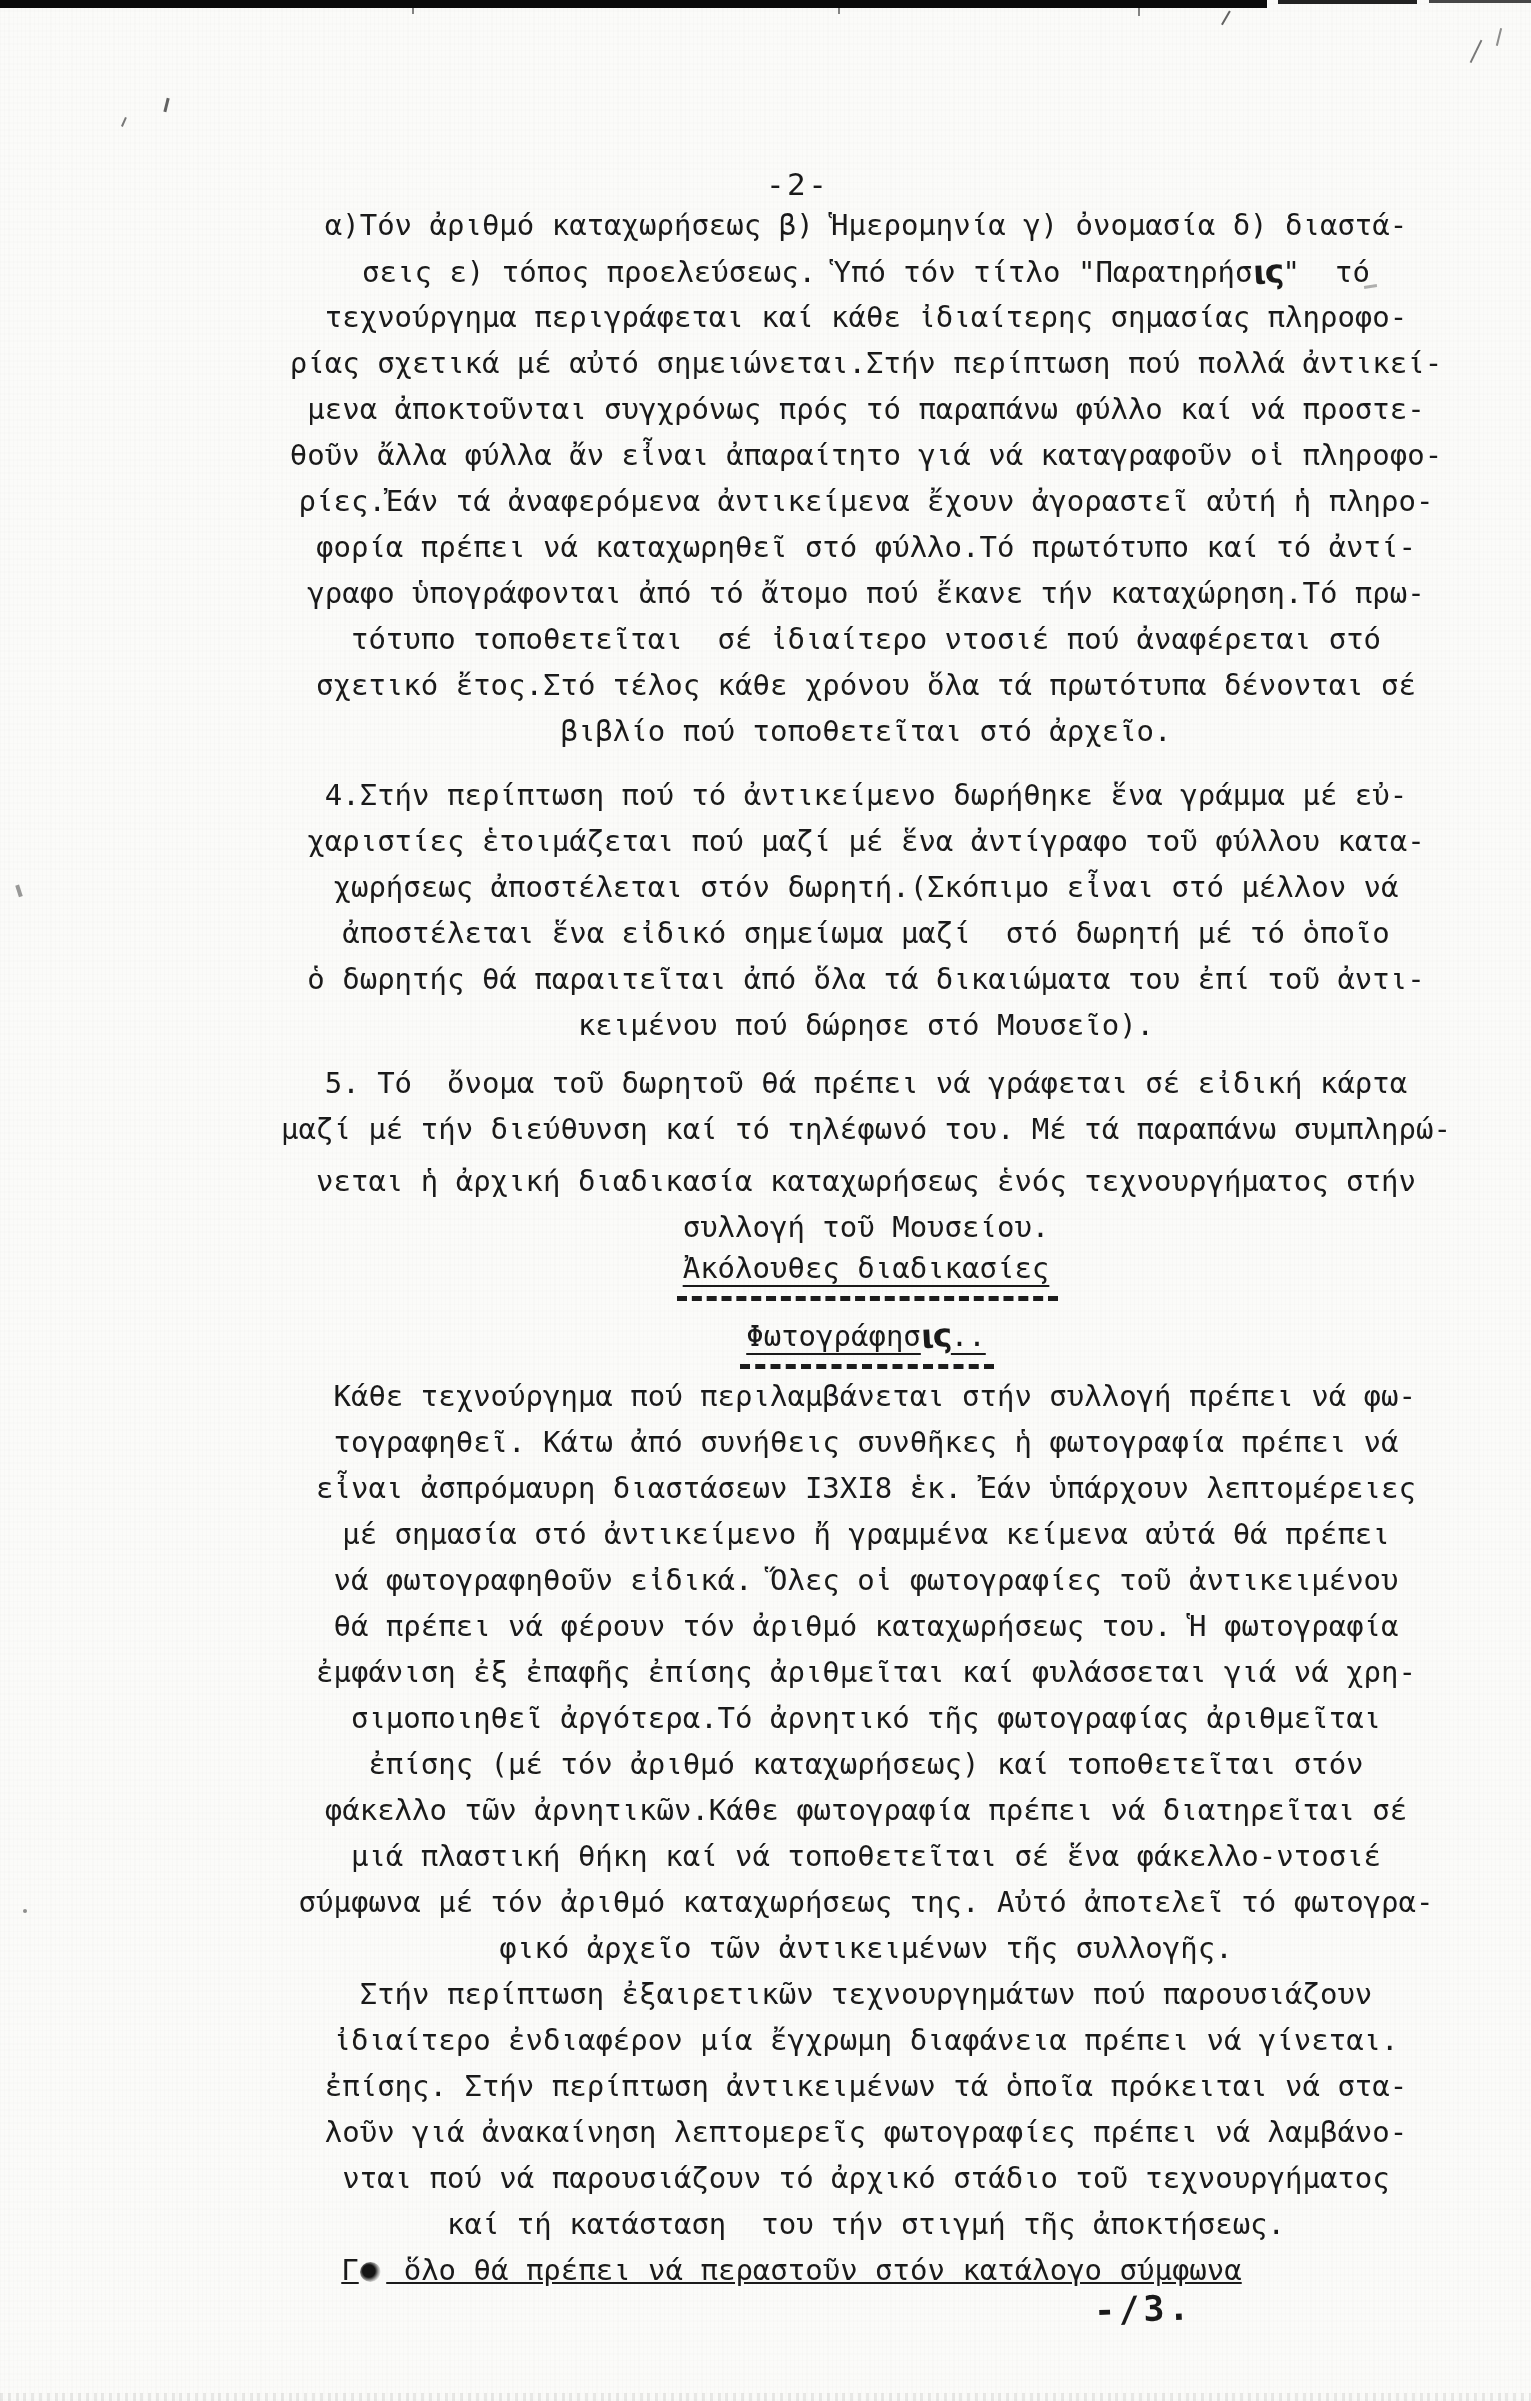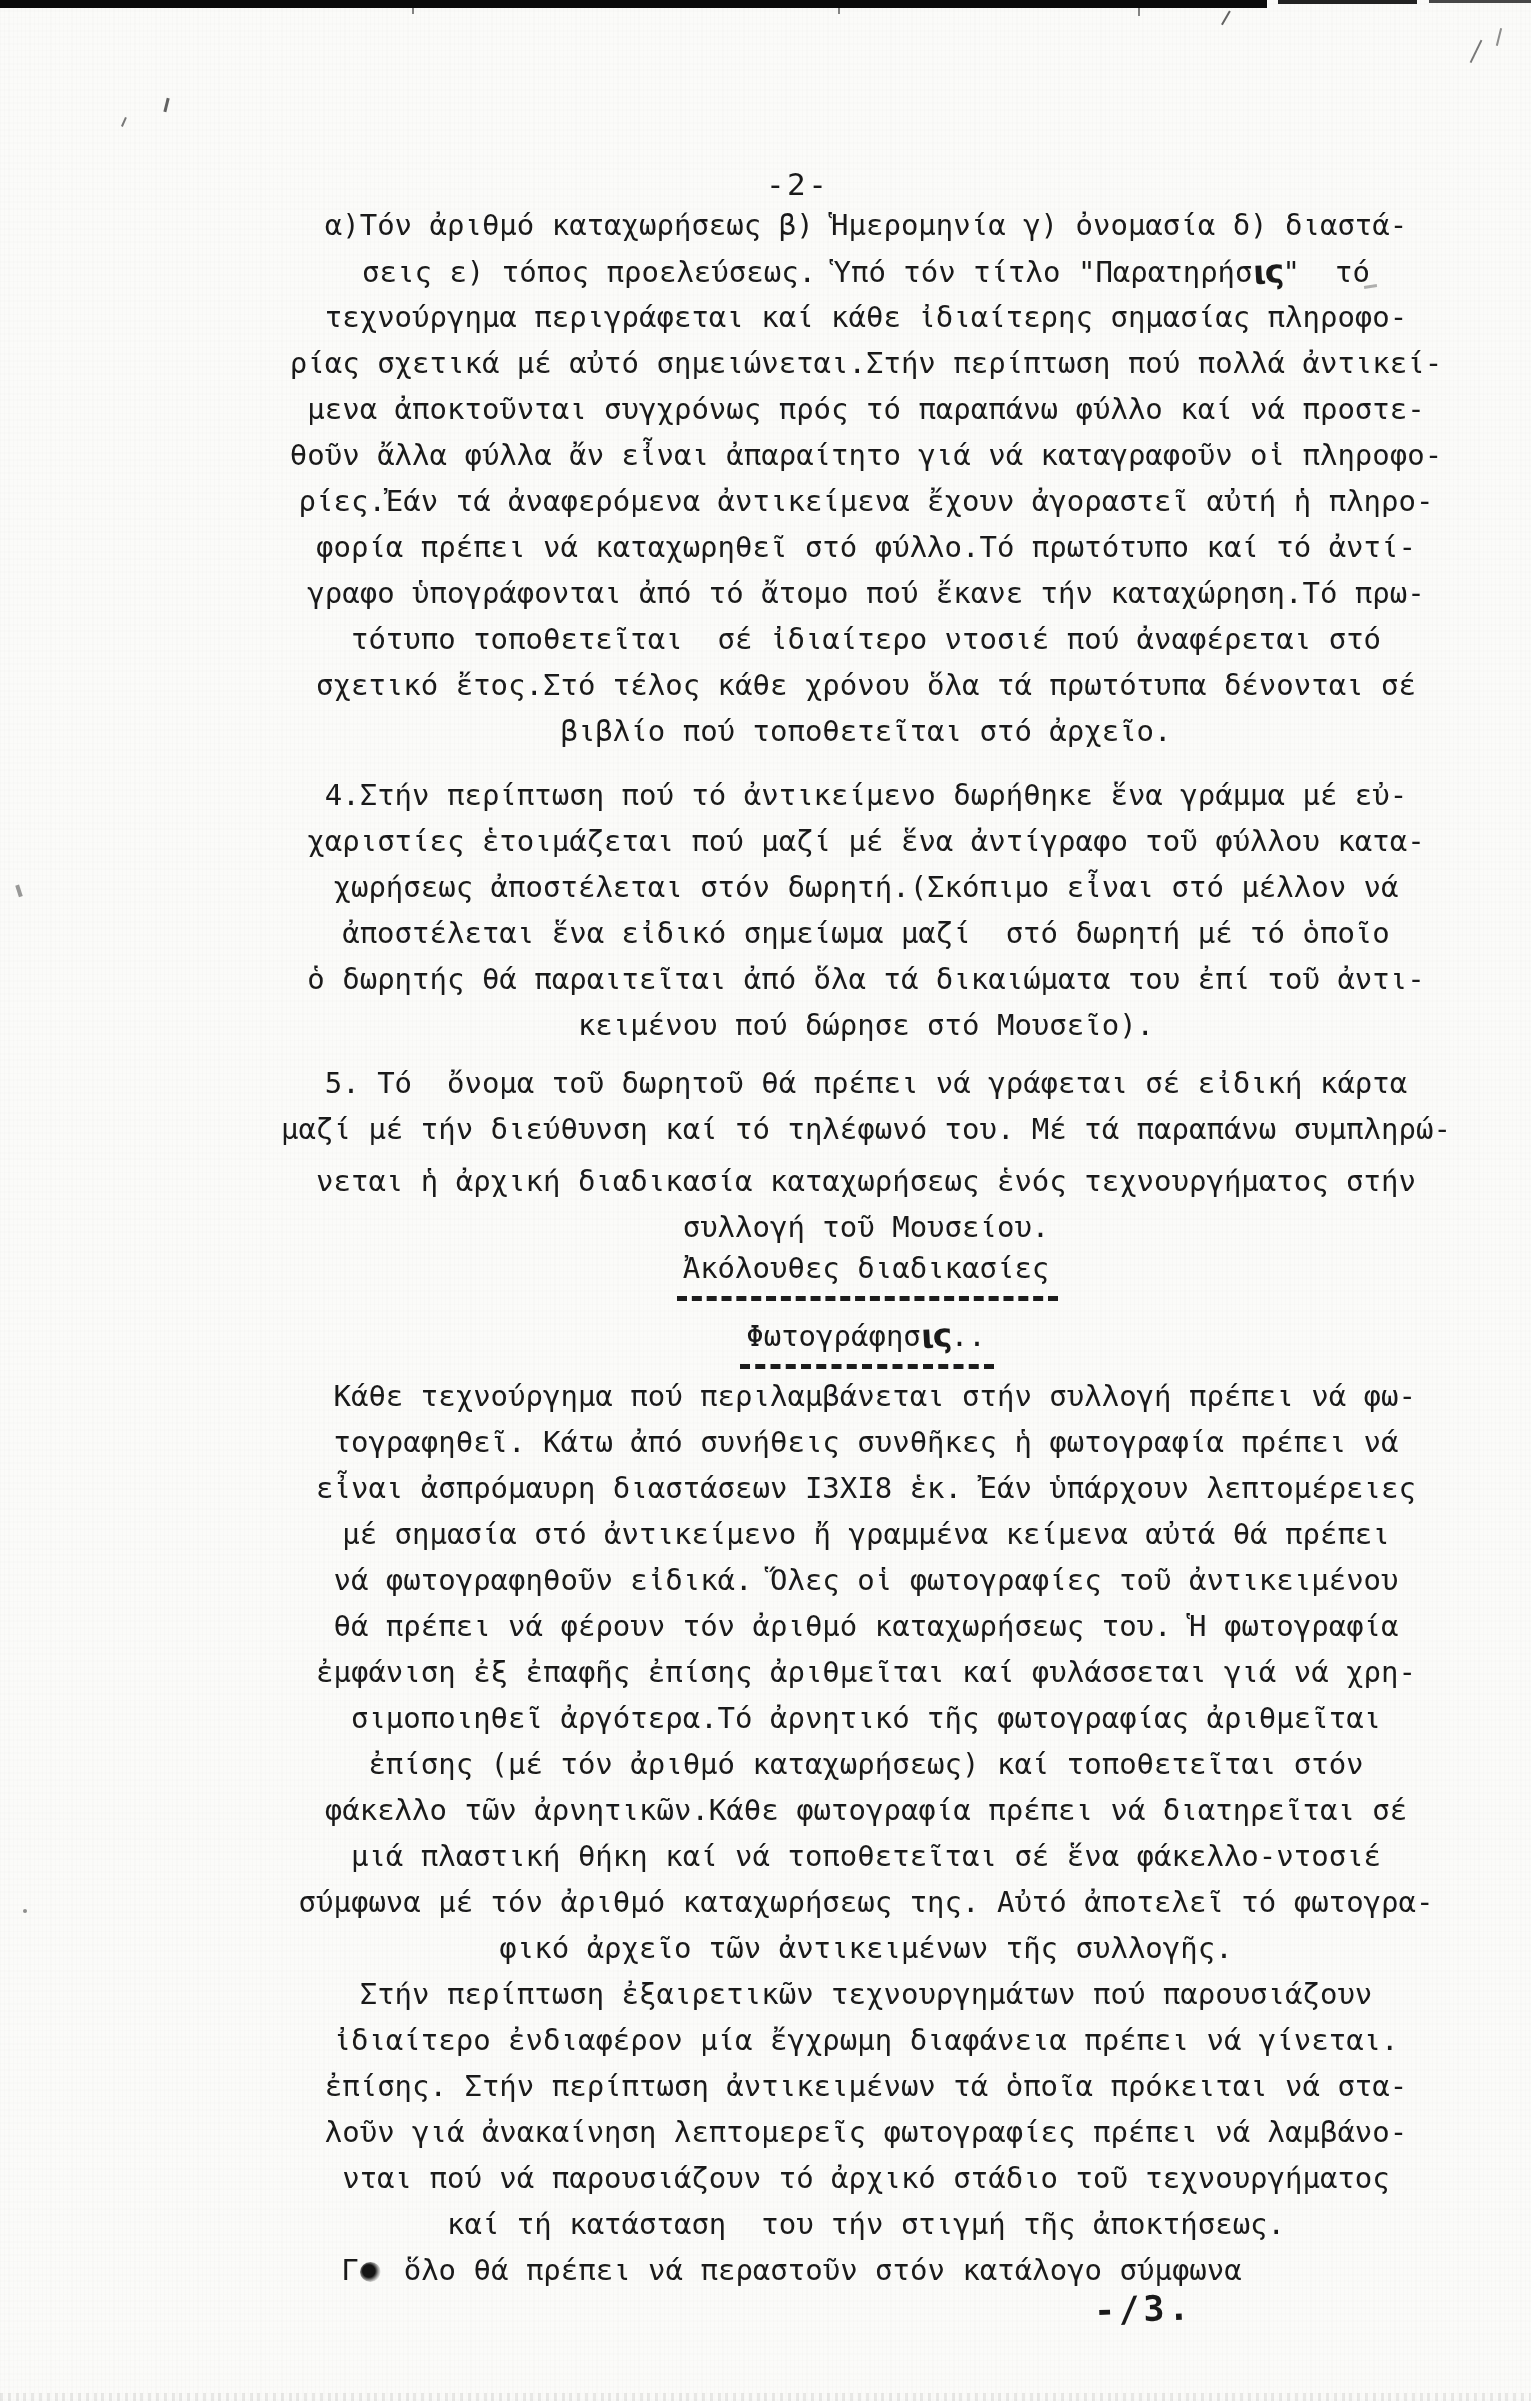--- a/index.html
+++ b/index.html
@@ -26,28 +26,29 @@
     position:absolute;left:766px;top:166px;
     font-size:31px;letter-spacing:2.4px;
   }
   .text-block{
     position:absolute;left:275px;top:202px;width:1182px;
     font-size:29px;
     white-space:pre;
     text-align:center;
   }
   .line{height:46px;line-height:46px;}
-  .line.outdent{margin-left:-149px;}
+  .line.outdent{margin-left:-149px;text-decoration:underline;}
   .hand{
     font-family:"DejaVu Sans",sans-serif;
     font-weight:700;font-size:33px;letter-spacing:-1.2px;
     display:inline-block;transform:rotate(-3deg) translateY(1.2px);
   }
   .u-dash{
     position:relative;display:inline-block;
+    text-decoration:underline;
     text-decoration-thickness:1.8px;
     text-underline-offset:6.6px;
   }
   .u-dash::after{
     content:"";position:absolute;left:-6px;right:-8.4px;bottom:-10.2px;
     border-bottom:5.4px dashed #1c1c1c;
   }
   .blob{
     display:inline-block;width:21.5px;height:20.3px;margin:0 4.8px 0 1.2px;
     vertical-align:-2.4px;border-radius:50%;

